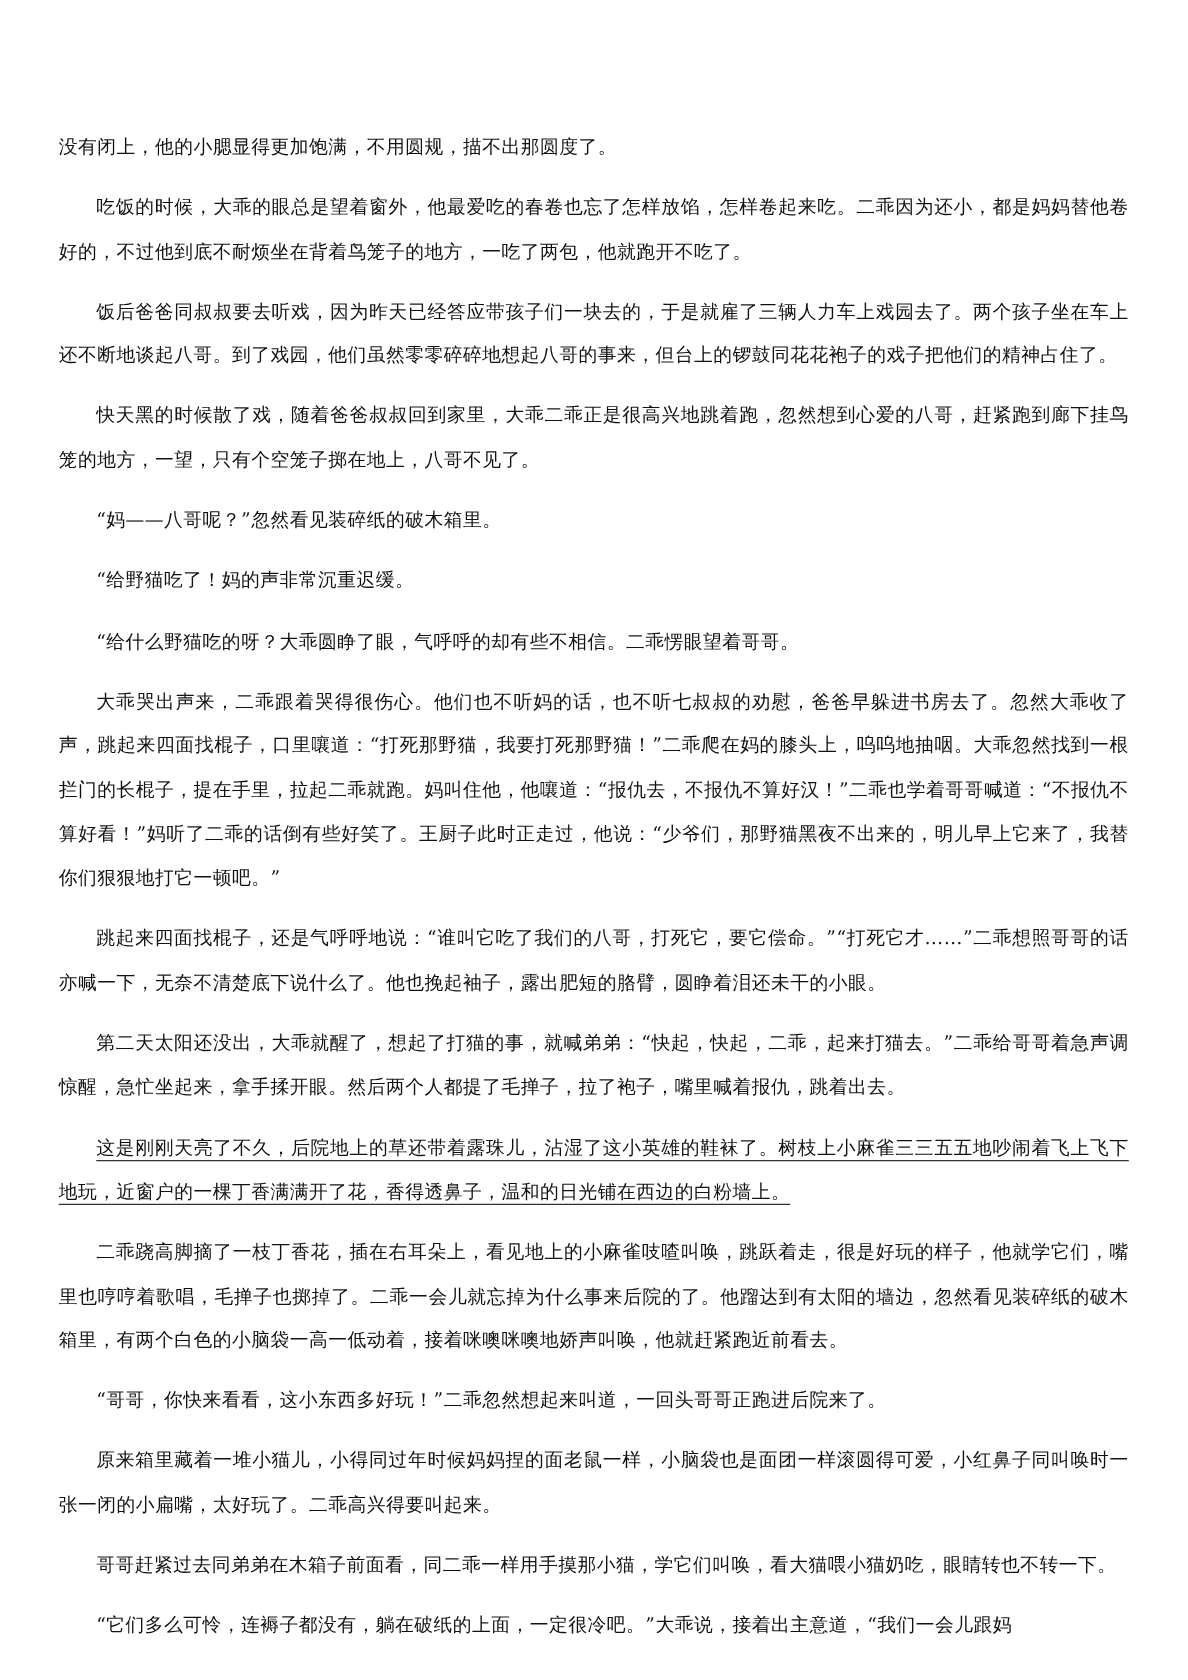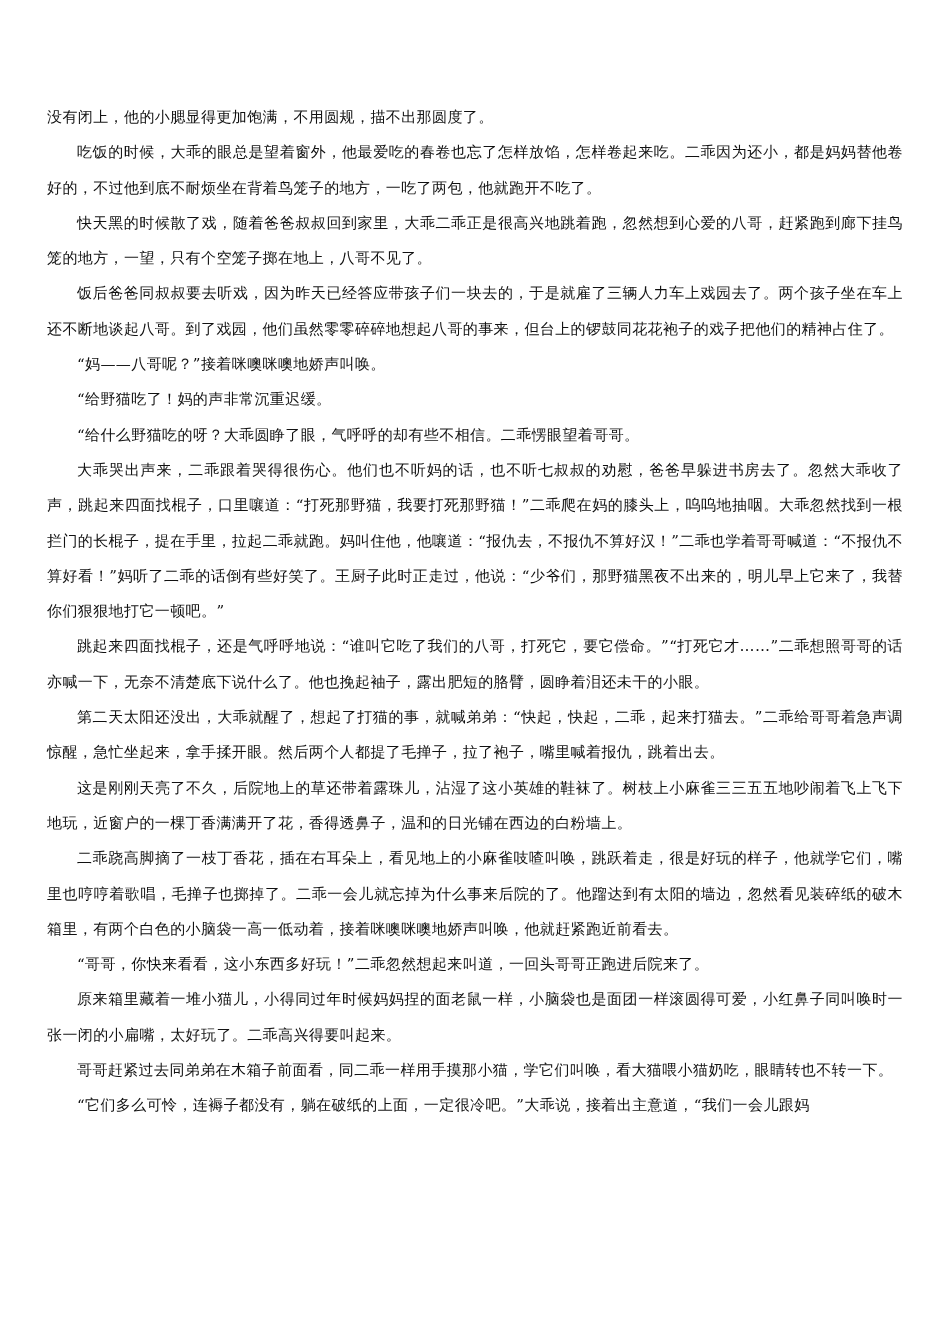--- a/index.html
+++ b/index.html
@@ -4,32 +4,32 @@
 <style>
   html, body { margin: 0; padding: 0; background: #ffffff; }
   body { width: 950px; height: 1344px; overflow: hidden; position: relative; }
   .page {
     position: absolute; left: 47px; top: 100px; width: 856px;
     font-family: "DejaVu Serif", "Liberation Serif", serif;
     font-size: 15px; color: #111111;
     line-height: 35.3px; letter-spacing: 0.4px;
   }
   .para { margin: 0; text-align: justify; text-justify: inter-ideograph; }
-  .indent { text-indent: 2em; }
-  .underlined { text-decoration-color: #333333; text-underline-offset: 5px; }
+  .indent { text-indent: 2em; margin-top: 13px; }
+  .underlined { text-decoration: underline; text-decoration-color: #333333; text-underline-offset: 5px; }
 </style>
 </head>
 <body>
 
 <div class="page">
   <p class="para">没有闭上，他的小腮显得更加饱满，不用圆规，描不出那圆度了。</p>
   <p class="para indent">吃饭的时候，大乖的眼总是望着窗外，他最爱吃的春卷也忘了怎样放馅，怎样卷起来吃。二乖因为还小，都是妈妈替他卷好的，不过他到底不耐烦坐在背着鸟笼子的地方，一吃了两包，他就跑开不吃了。</p>
+  <p class="para indent">饭后爸爸同叔叔要去听戏，因为昨天已经答应带孩子们一块去的，于是就雇了三辆人力车上戏园去了。两个孩子坐在车上还不断地谈起八哥。到了戏园，他们虽然零零碎碎地想起八哥的事来，但台上的锣鼓同花花袍子的戏子把他们的精神占住了。</p>
   <p class="para indent">快天黑的时候散了戏，随着爸爸叔叔回到家里，大乖二乖正是很高兴地跳着跑，忽然想到心爱的八哥，赶紧跑到廊下挂鸟笼的地方，一望，只有个空笼子掷在地上，八哥不见了。</p>
-  <p class="para indent">饭后爸爸同叔叔要去听戏，因为昨天已经答应带孩子们一块去的，于是就雇了三辆人力车上戏园去了。两个孩子坐在车上还不断地谈起八哥。到了戏园，他们虽然零零碎碎地想起八哥的事来，但台上的锣鼓同花花袍子的戏子把他们的精神占住了。</p>
-  <p class="para indent">“妈——八哥呢？”接着咪噢咪噢地娇声叫唤。</p>
+  <p class="para indent">“妈——八哥呢？”忽然看见装碎纸的破木箱里。</p>
   <p class="para indent">“给野猫吃了！妈的声非常沉重迟缓。</p>
   <p class="para indent">“给什么野猫吃的呀？大乖圆睁了眼，气呼呼的却有些不相信。二乖愣眼望着哥哥。</p>
   <p class="para indent">大乖哭出声来，二乖跟着哭得很伤心。他们也不听妈的话，也不听七叔叔的劝慰，爸爸早躲进书房去了。忽然大乖收了声，跳起来四面找棍子，口里嚷道：“打死那野猫，我要打死那野猫！”二乖爬在妈的膝头上，呜呜地抽咽。大乖忽然找到一根拦门的长棍子，提在手里，拉起二乖就跑。妈叫住他，他嚷道：“报仇去，不报仇不算好汉！”二乖也学着哥哥喊道：“不报仇不算好看！”妈听了二乖的话倒有些好笑了。王厨子此时正走过，他说：“少爷们，那野猫黑夜不出来的，明儿早上它来了，我替你们狠狠地打它一顿吧。”</p>
   <p class="para indent">跳起来四面找棍子，还是气呼呼地说：“谁叫它吃了我们的八哥，打死它，要它偿命。”“打死它才……”二乖想照哥哥的话亦喊一下，无奈不清楚底下说什么了。他也挽起袖子，露出肥短的胳臂，圆睁着泪还未干的小眼。</p>
   <p class="para indent">第二天太阳还没出，大乖就醒了，想起了打猫的事，就喊弟弟：“快起，快起，二乖，起来打猫去。”二乖给哥哥着急声调惊醒，急忙坐起来，拿手揉开眼。然后两个人都提了毛掸子，拉了袍子，嘴里喊着报仇，跳着出去。</p>
   <p class="para indent"><span class="underlined">这是刚刚天亮了不久，后院地上的草还带着露珠儿，沾湿了这小英雄的鞋袜了。树枝上小麻雀三三五五地吵闹着飞上飞下地玩，近窗户的一棵丁香满满开了花，香得透鼻子，温和的日光铺在西边的白粉墙上。</span></p>
   <p class="para indent">二乖跷高脚摘了一枝丁香花，插在右耳朵上，看见地上的小麻雀吱喳叫唤，跳跃着走，很是好玩的样子，他就学它们，嘴里也哼哼着歌唱，毛掸子也掷掉了。二乖一会儿就忘掉为什么事来后院的了。他蹓达到有太阳的墙边，忽然看见装碎纸的破木箱里，有两个白色的小脑袋一高一低动着，接着咪噢咪噢地娇声叫唤，他就赶紧跑近前看去。</p>
   <p class="para indent">“哥哥，你快来看看，这小东西多好玩！”二乖忽然想起来叫道，一回头哥哥正跑进后院来了。</p>
   <p class="para indent">原来箱里藏着一堆小猫儿，小得同过年时候妈妈捏的面老鼠一样，小脑袋也是面团一样滚圆得可爱，小红鼻子同叫唤时一张一闭的小扁嘴，太好玩了。二乖高兴得要叫起来。</p>
   <p class="para indent">哥哥赶紧过去同弟弟在木箱子前面看，同二乖一样用手摸那小猫，学它们叫唤，看大猫喂小猫奶吃，眼睛转也不转一下。</p>

